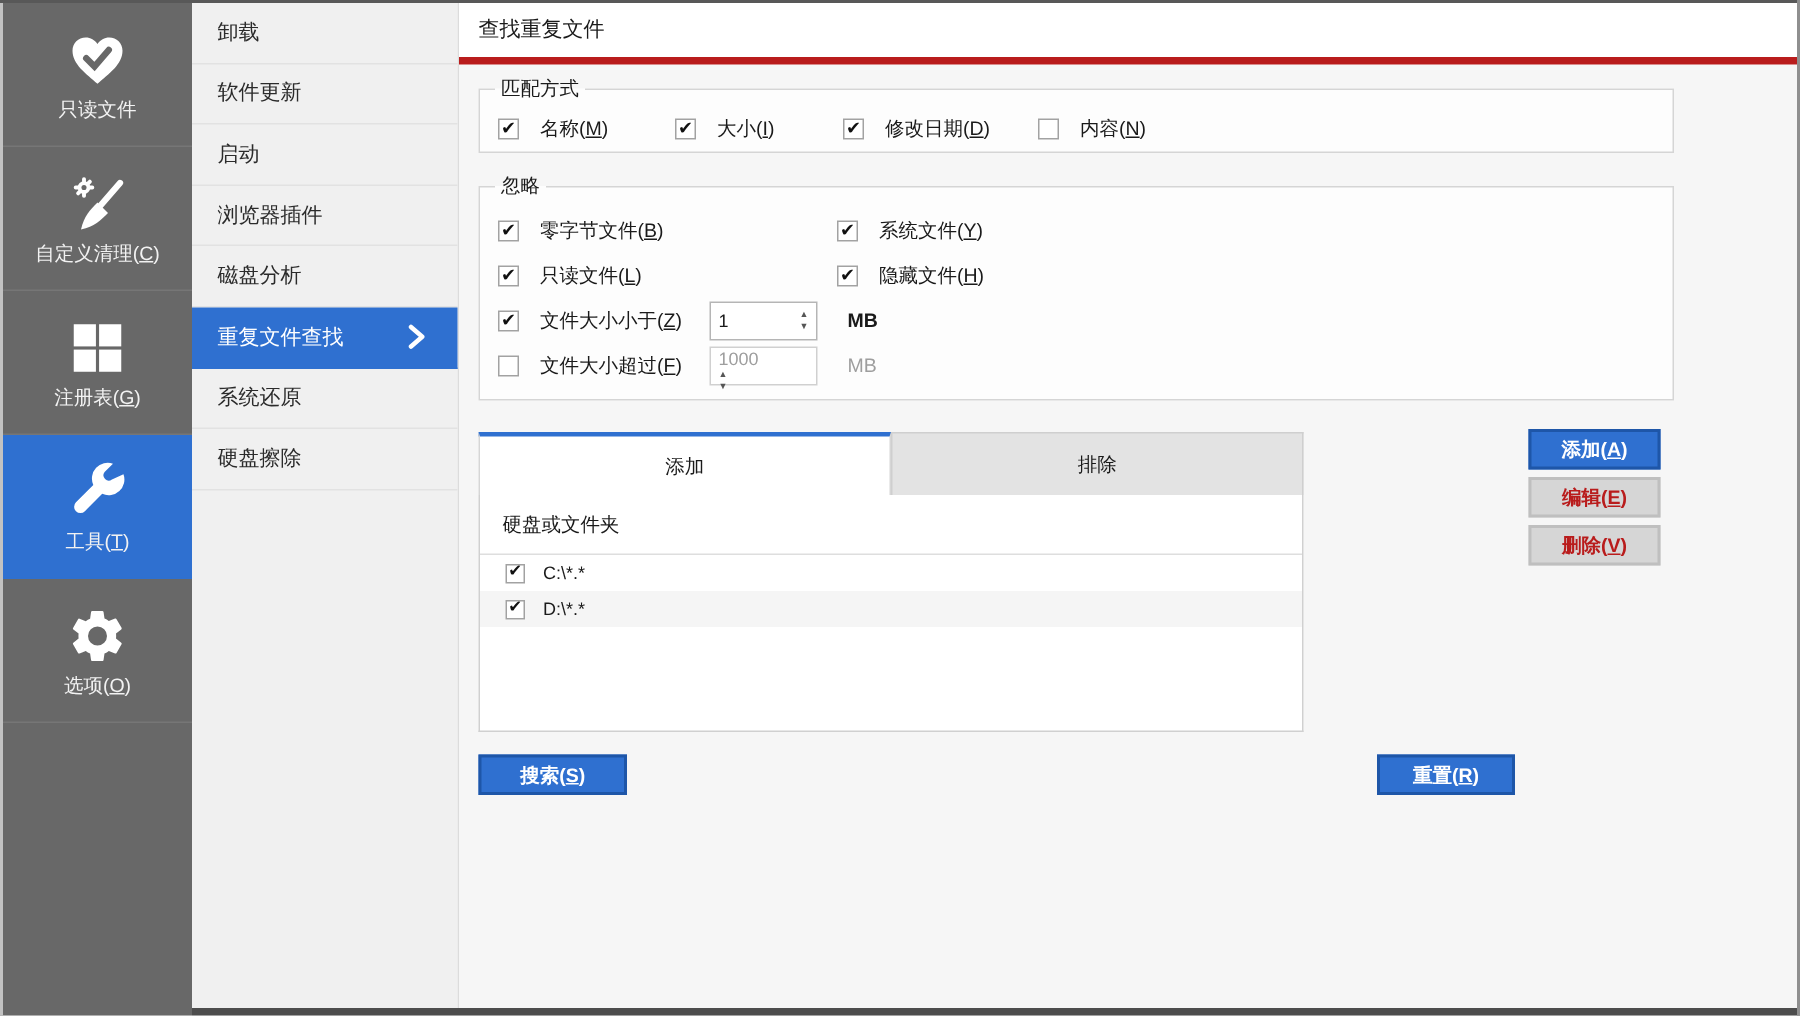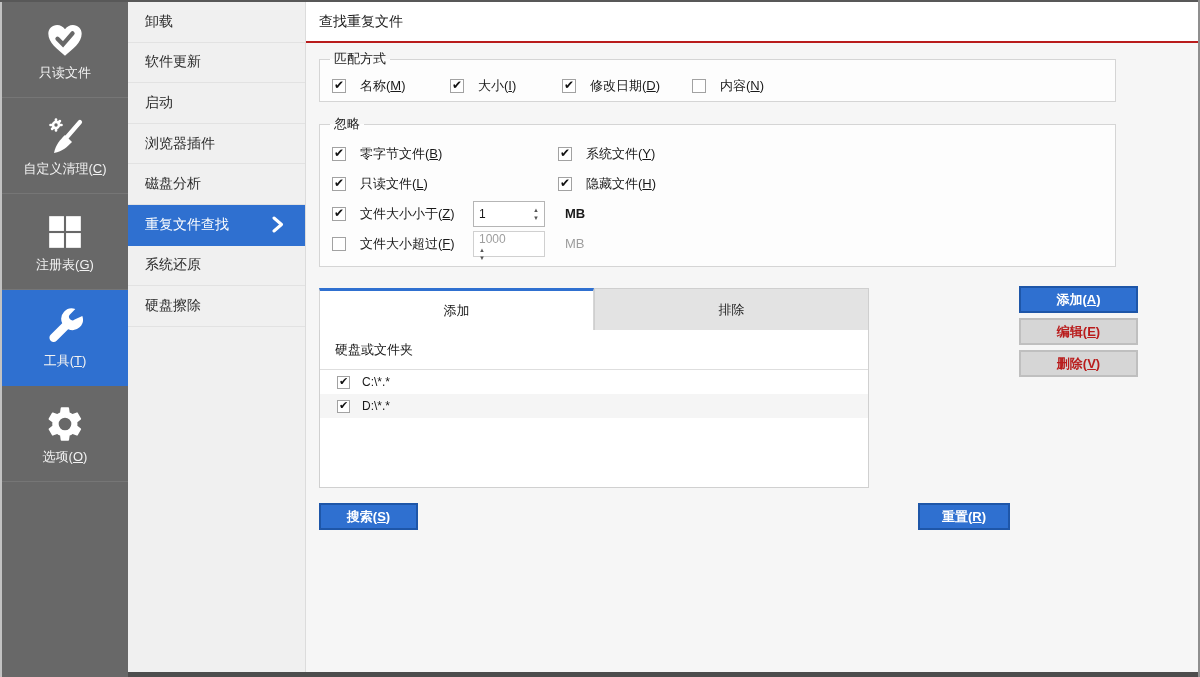--- a/index.html
+++ b/index.html
@@ -27,21 +27,21 @@
   .sidebar2{position:absolute;left:128px;top:2px;width:177px;bottom:5px;background:#f0f0f0;z-index:9;}
   .s2-item{height:40.6px;display:flex;align-items:center;padding-left:17px;box-sizing:border-box;
     border-bottom:1px solid #e2e2e2;font-size:14px;color:#2b2b2b;cursor:pointer;}
   .s2-item.active{background:#2f70d0;color:#ffffff;border-bottom-color:#2f70d0;padding-right:21px;}
   .s2-item .s2-label{flex:1;}
   .s2-chevron{display:none;width:12px;height:17px;}
   .s2-item.active .s2-chevron{display:block;}
 
   
   .main{position:absolute;left:305px;top:2px;right:2px;bottom:5px;background:#f6f6f6;border-left:1px solid #dcdcdc;box-sizing:border-box;}
-  .main-header{position:absolute;left:0;top:0;right:0;height:41px;background:#ffffff;border-bottom:2px solid #b91c1c;
+  .main-header{position:absolute;left:0;top:0;right:0;height:41px;background:#ffffff;border-bottom:5px solid #b91c1c;
     display:flex;align-items:center;padding-left:13px;box-sizing:border-box;}
   .main-title{font-size:14px;color:#1a1a1a;}
 
   
   fieldset.groupbox{position:absolute;left:13px;width:797px;margin:0;padding:0 0 0 12px;
     background:#fdfdfd;border:1px solid #d5d5d5;box-sizing:border-box;}
   fieldset.groupbox legend{font-size:13px;color:#1a1a1a;padding:0 4px;margin-left:-2px;}
   #match-box{top:48px;height:52px;}
   #ignore-box{top:113px;height:152px;}
 
@@ -88,21 +88,21 @@
   .t-row .cb{width:13px;height:13px;}
   .t-row .cb .mark{font-size:11px;}
   .t-path{margin-left:12px;}
 
   
   .btn{font-size:13px;font-weight:bold;display:flex;align-items:center;justify-content:center;
        box-sizing:border-box;cursor:pointer;border:2px solid transparent;}
   .btn-primary{background:#2f70d0;border-color:#1e56a8;color:#ffffff;}
   .btn-gray{background:#d6d6d6;border-color:#bfbfbf;color:#b91c1c;}
   .side-actions{position:absolute;left:713px;top:284px;width:97px;}
-  .side-actions .btn{width:119px;height:27px;margin-bottom:5px;}
+  .side-actions .btn{width:88px;height:27px;margin-bottom:5px;}
   .footer-btn{position:absolute;height:27px;}
   #search-btn{left:13px;top:501px;width:99px;}
   #reset-btn{left:612px;top:501px;width:92px;}
 </style>
 </head>
 <body>
 
 <div class="top-border"></div>
 <div class="right-border"></div>
 <div class="bottom-strip"></div>

